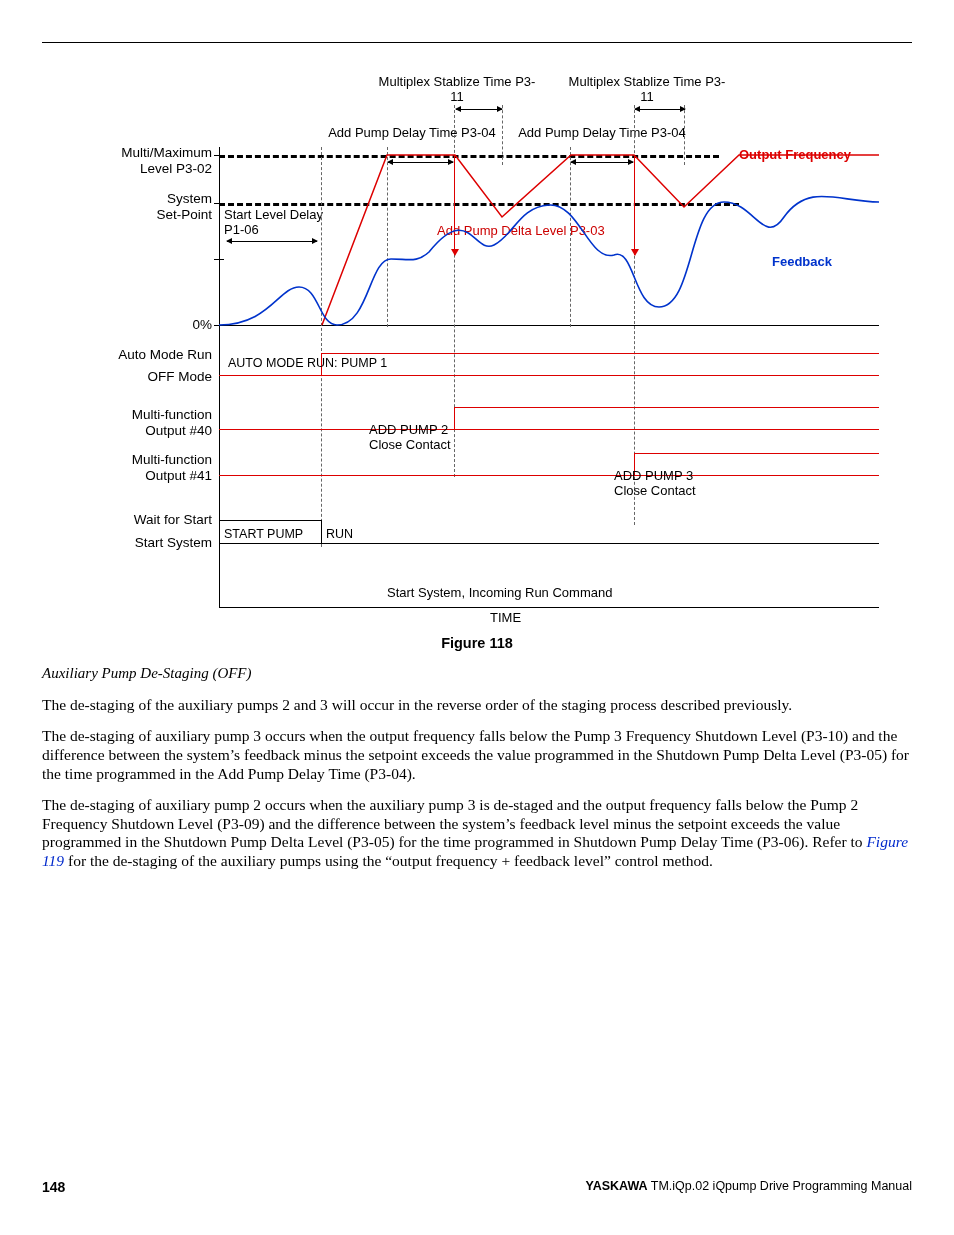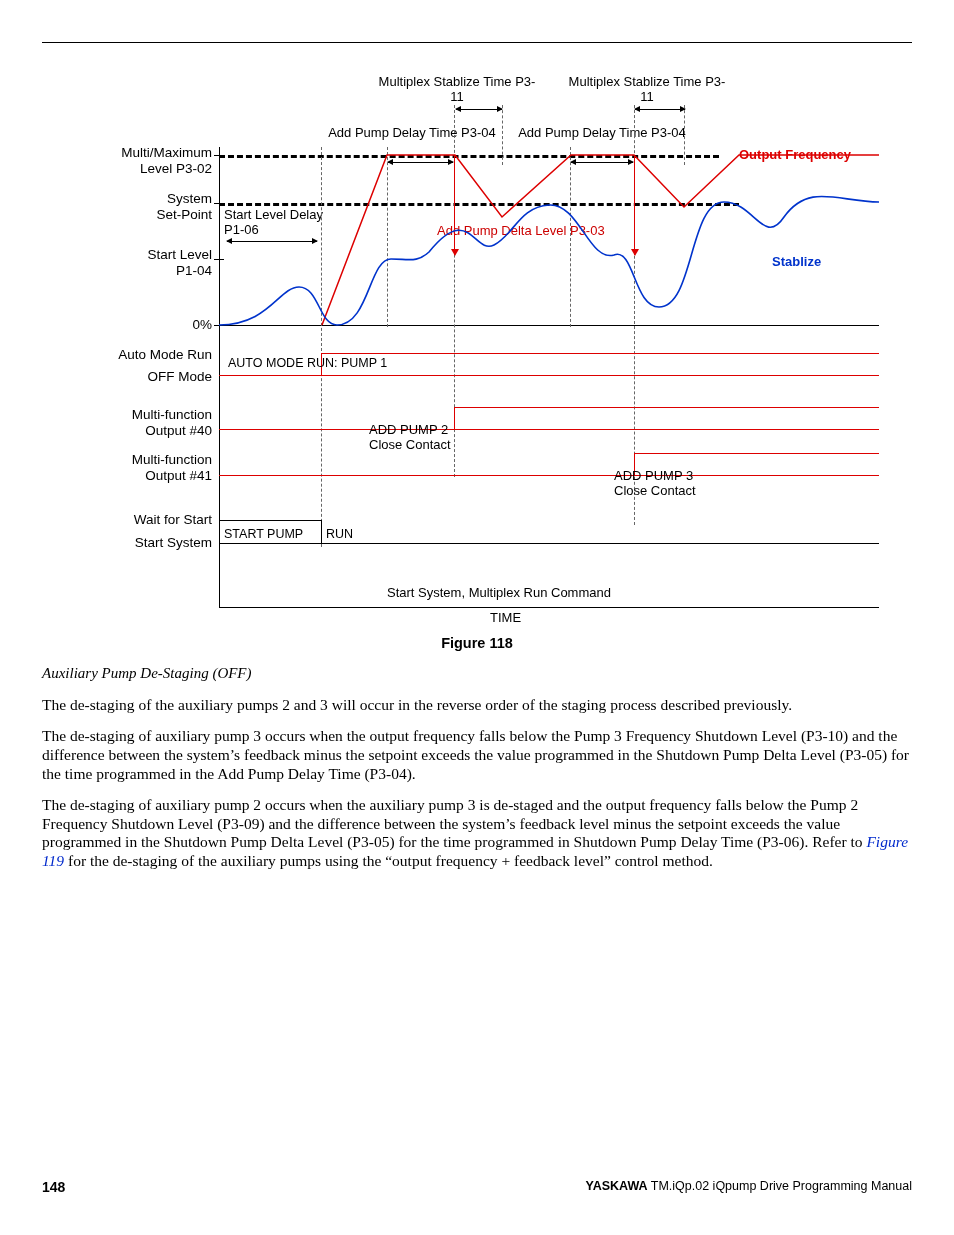--- a/index.html
+++ b/index.html
@@ -94,28 +94,26 @@
   <div class="dim lr" style="left:593px; top:42px; width:50px;"></div>
 
   <div class="tlbl" style="left:285px; top:58px; width:170px;">Add Pump Delay Time
 P3-04</div>
   <div class="tlbl" style="left:475px; top:58px; width:170px;">Add Pump Delay Time
 P3-04</div>
   <div class="dim lr" style="left:346px; top:95px; width:65px;"></div>
   <div class="dim lr" style="left:529px; top:95px; width:62px;"></div>
 
   <span class="ovl annot-redb" style="left:697px; top:80px;">Output Frequency</span>
-  <span class="ovl annot-blue" style="left:730px; top:187px;">Stablize</span>
+  <span class="ovl annot-blue" style="left:730px; top:187px;">Feedback</span>
 
   <div class="ylbl" style="top:78px;  white-space:pre-line;">Multi/Maximum
 Level P3-02</div>
   <div class="ylbl" style="top:124px; white-space:pre-line;">System
 Set-Point</div>
-  <div class="ylbl" style="top:180px; white-space:pre-line;">Start Level
-P1-04</div>
   <div class="ylbl" style="top:250px;">0%</div>
   <div class="ylbl" style="top:280px;">Auto Mode Run</div>
   <div class="ylbl" style="top:302px;">OFF Mode</div>
   <div class="ylbl" style="top:340px; white-space:pre-line;">Multi-function
 Output #40</div>
   <div class="ylbl" style="top:385px; white-space:pre-line;">Multi-function
 Output #41</div>
   <div class="ylbl" style="top:445px;">Wait for Start</div>
   <div class="ylbl" style="top:468px;">Start System</div>
 
@@ -180,21 +178,21 @@
   <div class="dig" style="left:592px; top:386px; width:245px;"></div>
   <span class="ovl" style="left:572px; top:402px; line-height:1.15; white-space:pre-line;">ADD PUMP 3
 Close Contact</span>
 
   <div class="axis-h" style="left:177px; top:476px; width:660px;"></div>
   <div class="axis-h" style="left:177px; top:453px; width:102px;"></div>
   <div class="axis-v" style="left:279px; top:453px; height:23px;"></div>
   <span class="ovl" style="left:182px; top:460px; font-size:12.5px;">START PUMP</span>
   <span class="ovl" style="left:284px; top:460px; font-size:12.5px;">RUN</span>
 
-  <span class="ovl" style="left:345px; top:518px; font-size:13px;">Start System, Multiplex Run Command</span>
+  <span class="ovl" style="left:345px; top:518px; font-size:13px;">Start System, Incoming Run Command</span>
   <span class="ovl" style="left:448px; top:543px; font-size:13px;">TIME</span>
 </div>
 
 <div class="caption">Figure 118</div>
 
 <p class="section-sub">Auxiliary Pump De-Staging (OFF)</p>
 
 <p class="body-p">The de-staging of the auxiliary pumps 2 and 3 will occur in the reverse order of the staging process described previously.</p>
 <p class="body-p">The de-staging of auxiliary pump 3 occurs when the output frequency falls below the Pump 3 Frequency Shutdown Level (P3-10) and the difference between the system’s feedback minus the setpoint exceeds the value programmed in the Shutdown Pump Delta Level (P3-05) for the time programmed in the Add Pump Delay Time (P3-04).</p>
 <p class="body-p">

